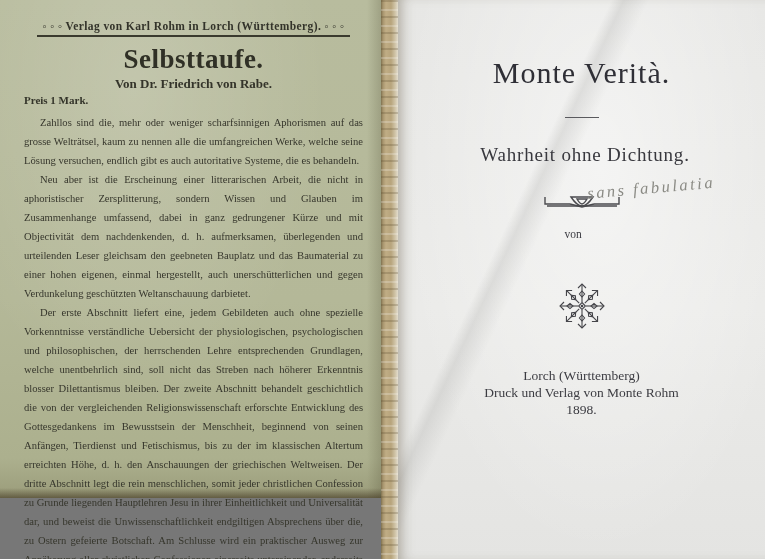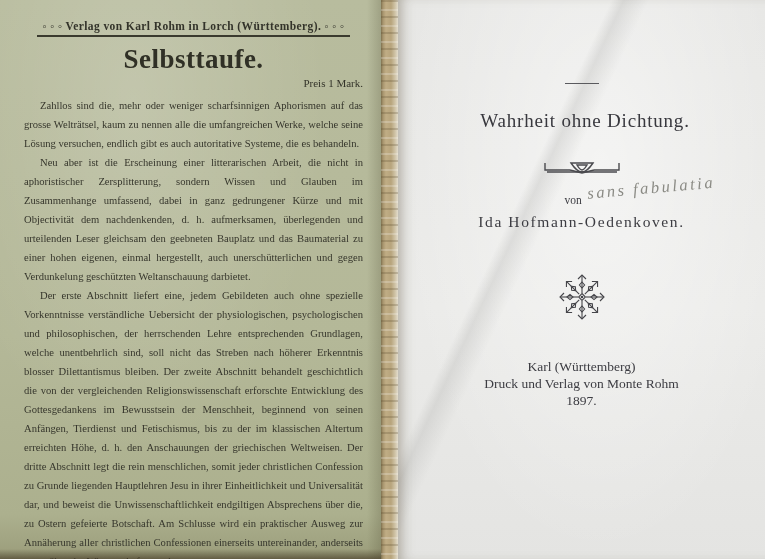--- a/index.html
+++ b/index.html
@@ -7,21 +7,21 @@
     width:765px;height:559px;overflow:hidden;
     font-family:"Liberation Serif","DejaVu Serif",serif;
     background:#777;
   }
   .book{
     position:relative;width:765px;height:559px;display:flex;flex-direction:row;
   }
 
   
   .left-page{
-    position:relative;width:381px;height:559px;box-sizing:border-box;
+    position:relative;width:381px;height:498px;box-sizing:border-box;
     padding:16px 18px 0 24px;
     background:
       radial-gradient(ellipse at 35% 18%, rgba(255,255,255,0.16), transparent 55%),
       linear-gradient(to bottom,#b8bc9e 0%,#b4b898 60%,#acb08e 92%,#9a9c7a 100%);
     color:#34342a;
   }
   .left-page::after{ 
     content:"";position:absolute;left:0;right:0;bottom:0;height:10px;
     background:linear-gradient(to top, rgba(62,50,30,0.6), rgba(62,50,30,0.0));
     pointer-events:none;
@@ -35,21 +35,21 @@
   .publisher-line{
     display:inline-block;font-weight:bold;font-size:11.5px;letter-spacing:0.4px;
     padding:0 6px 3px 6px;border-bottom:2px solid #3a3a2e;color:#33332a;
     white-space:nowrap;
   }
   .ad-title{
     text-align:center;font-weight:bold;font-size:27px;margin:7px 0 1px 0;
     letter-spacing:0.5px;color:#303026;font-family:Liberation Serif, serif;
   }
   .ad-byline{text-align:center;font-weight:bold;font-size:13px;margin:1px 0;}
-  .ad-price{text-align:right;font-weight:normal;font-size:11px;margin:2px 0 7px 0;}
+  .ad-price{text-align:left;font-weight:bold;font-size:11px;margin:2px 0 7px 0;}
   .ad-body p{
     margin:0;font-size:10.6px;line-height:19px;text-align:justify;
     text-indent:16px;color:#36362c;
   }
   .divider{display:block;margin:5px auto 0 auto;}
 
   
   .gutter{
     position:relative;width:17px;height:559px;flex:none;
     background:
@@ -87,20 +87,21 @@
 </head>
 <body>
 
 <div class="book">
 
   <div class="left-page">
     <div class="pub-wrap">
       <span class="publisher-line">◦ ◦ ◦ Verlag von Karl Rohm in Lorch (Württemberg). ◦ ◦ ◦</span>
     </div>
     <div class="ad-title">Selbsttaufe.</div>
+    <div class="ad-byline">Von Dr. Friedrich von Rabe.</div>
     <div class="ad-price">Preis 1 Mark.</div>
 
     <div class="ad-body">
       <p>Zahllos sind die, mehr oder weniger scharfsinnigen Aphorismen auf das grosse Welträtsel, kaum zu nennen alle die umfangreichen Werke, welche seine Lösung versuchen, endlich gibt es auch autoritative Systeme, die es behandeln.</p>
       <p>Neu aber ist die Erscheinung einer litterarischen Arbeit, die nicht in aphoristischer Zersplitterung, sondern Wissen und Glauben im Zusammenhange umfassend, dabei in ganz gedrungener Kürze und mit Objectivität dem nachdenkenden, d. h. aufmerksamen, überlegenden und urteilenden Leser gleichsam den geebneten Bauplatz und das Baumaterial zu einer hohen eigenen, einmal hergestellt, auch unerschütterlichen und gegen Verdunkelung geschützten Weltanschauung darbietet.</p>
       <p>Der erste Abschnitt liefert eine, jedem Gebildeten auch ohne spezielle Vorkenntnisse verständliche Uebersicht der physiologischen, psychologischen und philosophischen, der herrschenden Lehre entsprechenden Grundlagen, welche unentbehrlich sind, soll nicht das Streben nach höherer Erkenntnis blosser Dilettantismus bleiben. Der zweite Abschnitt behandelt geschichtlich die von der vergleichenden Religionswissenschaft erforschte Entwicklung des Gottesgedankens im Bewusstsein der Menschheit, beginnend von seinen Anfängen, Tierdienst und Fetischismus, bis zu der im klassischen Altertum erreichten Höhe, d. h. den Anschauungen der griechischen Weltweisen. Der dritte Abschnitt legt die rein menschlichen, somit jeder christlichen Confession zu Grunde liegenden Hauptlehren Jesu in ihrer Einheitlichkeit und Universalität dar, und beweist die Unwissenschaftlichkeit endgiltigen Absprechens über die, zu Ostern gefeierte Botschaft. Am Schlusse wird ein praktischer Ausweg zur Annäherung aller christlichen Confessionen einerseits untereinander, anderseits gegenüber der Wissenschaft angedeutet.</p>
     </div>
 
     <svg class="divider" width="160" height="10" viewBox="0 0 160 10">
       <g stroke="#33332a" fill="#33332a">
@@ -113,20 +114,21 @@
         <path d="M97,5 l5,-2.6 v5.2 z" transform="scale(-1,1) translate(-194,0)"></path>
         <line x1="110" y1="5" x2="158" y2="5" stroke-width="1"></line>
       </g>
     </svg>
   </div>
 
   <div class="gutter"></div>
 
   <div class="right-page">
 
+    <h1 class="mv-title">Monte Verità.</h1>
 
     <hr class="mv-rule">
 
     <h2 class="mv-subtitle">Wahrheit ohne Dichtung.</h2>
 
     <div class="handwriting">sans fabulatia</div>
 
     <svg class="bracket-ornament" width="82" height="20" viewBox="0 0 82 20">
       <g fill="none" stroke="#4a4a4e" stroke-width="1.4">
         <path d="M4,5 v7 h25"></path>
@@ -134,21 +136,20 @@
         <path d="M6,14 h70"></path>
         <path d="M29,12 q12,3 12,3 q12,-3 12,-3"></path>
         <path d="M30,5 h22 q-6,9 -11,9 q-5,0 -11,-9 z"></path>
         <path d="M36,7 h10 q-3,5 -5,5 q-2,0 -5,-5 z"></path>
       </g>
     </svg>
 
 
     <div class="von-label">von</div>
 
-    <div class="author-line">Ida Hofmann-Oedenkoven.</div>
 
     <svg class="snowflake" width="50" height="56" viewBox="0 0 50 56">
       <defs>
         <g id="ray" stroke="#45454a" fill="none" stroke-width="1.1">
           <line x1="25" y1="24" x2="25" y2="7"></line>
           <path d="M21,10 l4,-4 l4,4" fill="none"></path>
           <path d="M25,13 l2.6,3 l-2.6,3 l-2.6,-3 z" fill="none"></path>
         </g>
       </defs>
       <use href="#ray"></use>
@@ -157,19 +158,19 @@
       <use href="#ray" transform="rotate(135 25 28)"></use>
       <use href="#ray" transform="rotate(180 25 28)"></use>
       <use href="#ray" transform="rotate(225 25 28)"></use>
       <use href="#ray" transform="rotate(270 25 28)"></use>
       <use href="#ray" transform="rotate(315 25 28)"></use>
       <path d="M25,24.5 l3.4,3.5 l-3.4,3.5 l-3.4,-3.5 z" fill="none" stroke="#45454a" stroke-width="1.1"></path>
       <circle cx="25" cy="28" r="1.3" fill="#45454a"></circle>
     </svg>
 
     <div class="imprint">
-      <div>Karl (Württemberg)</div>
+      <div>Lorch (Württemberg)</div>
       <div>Druck und Verlag von Monte Rohm</div>
-      <div>1897.</div>
+      <div>1898.</div>
     </div>
 
   </div>
 </div>
 
 </body></html>

